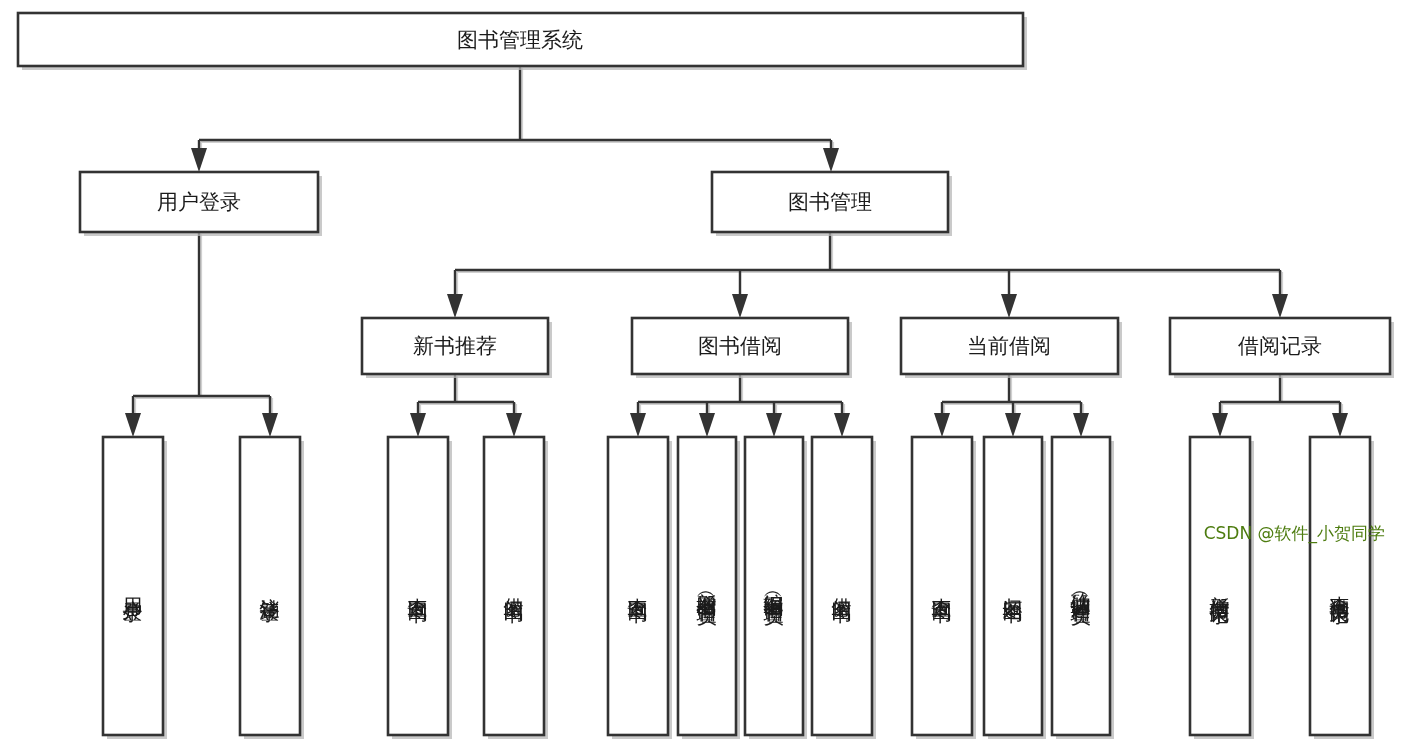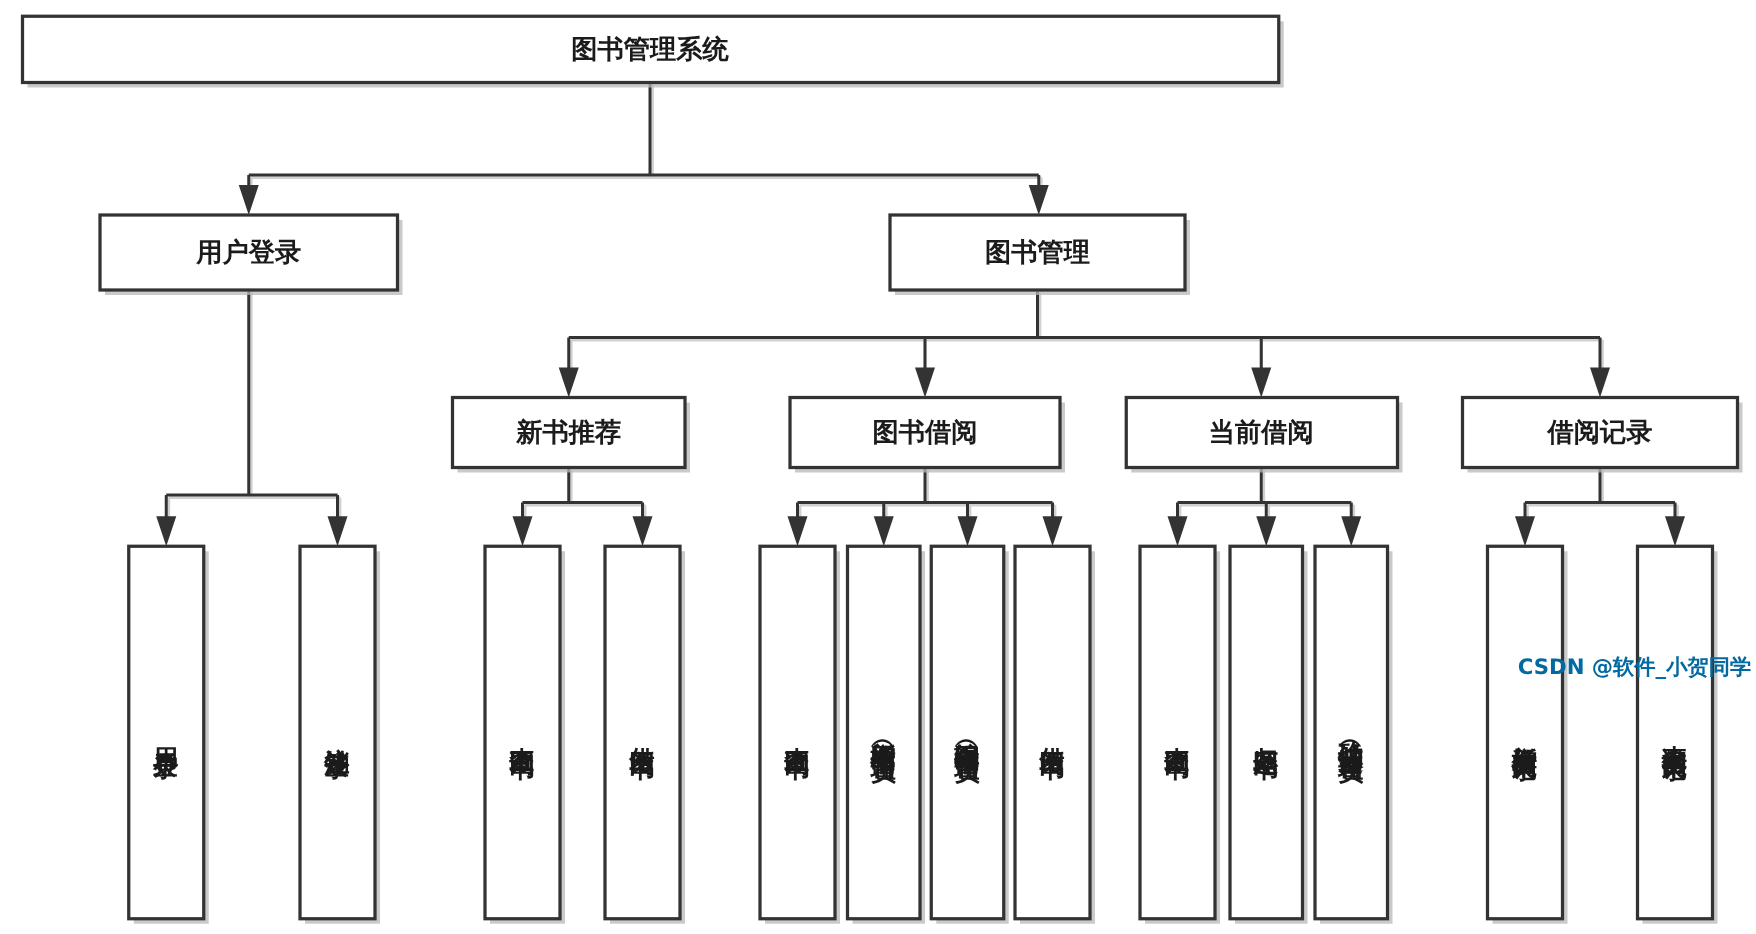--- a/index.html
+++ b/index.html
@@ -11,21 +11,20 @@
     width: 1405px;
     height: 747px;
     font-family: "DejaVu Sans", "Liberation Sans", sans-serif;
     overflow: hidden;
     position: relative;
   }
   #diagram-root {
     position: relative;
     width: 1405px;
     height: 551px;
-    font-weight: bold;
   }
   svg.canvas {
     position: absolute;
     left: 0;
     top: 0;
     width: 1405px;
     height: 747px;
   }
   .node-box {
     fill: #ffffff;
@@ -62,25 +61,25 @@
     font-family: "DejaVu Sans", "Liberation Sans", sans-serif;
     font-size: 20px;
     fill: #1b1b1b;
     writing-mode: vertical-rl;
     text-orientation: upright;
     text-anchor: middle;
     letter-spacing: 2px;
   }
   .watermark {
     position: absolute;
-    right: 4px;
+    right: 20px;
     bottom: 6px;
     font-family: "DejaVu Sans", "Liberation Sans", sans-serif;
     font-size: 17px;
-    color: #0369a1;
+    color: #4d7c0f;
     white-space: nowrap;
     pointer-events: none;
   }
 </style>
 </head>
 <body>
 
 <div id="diagram-root">
 
   <svg class="canvas" viewBox="0 0 1405 747" xmlns="http://www.w3.org/2000/svg">

